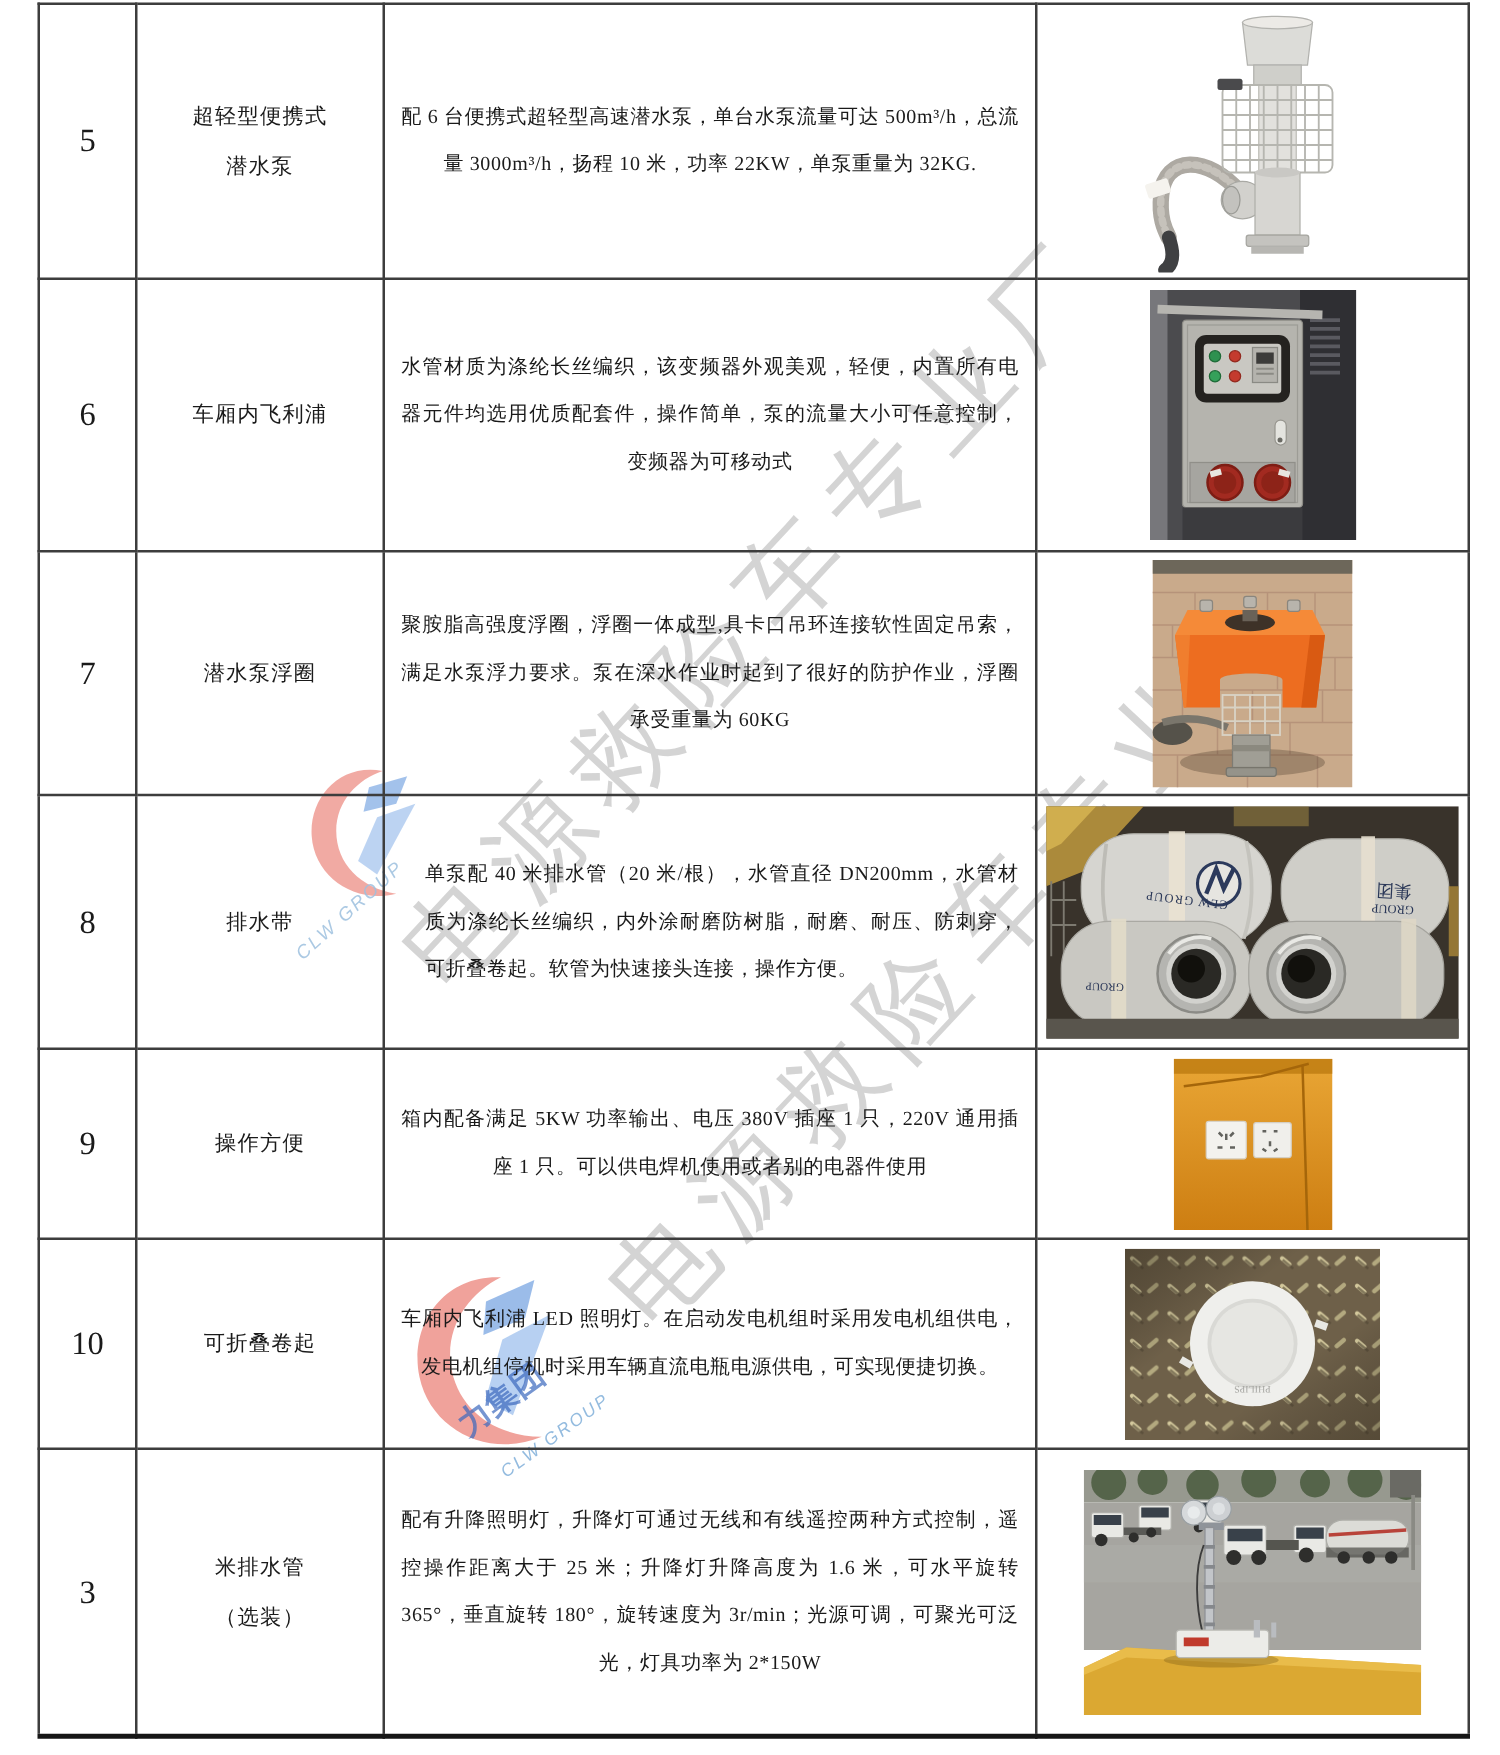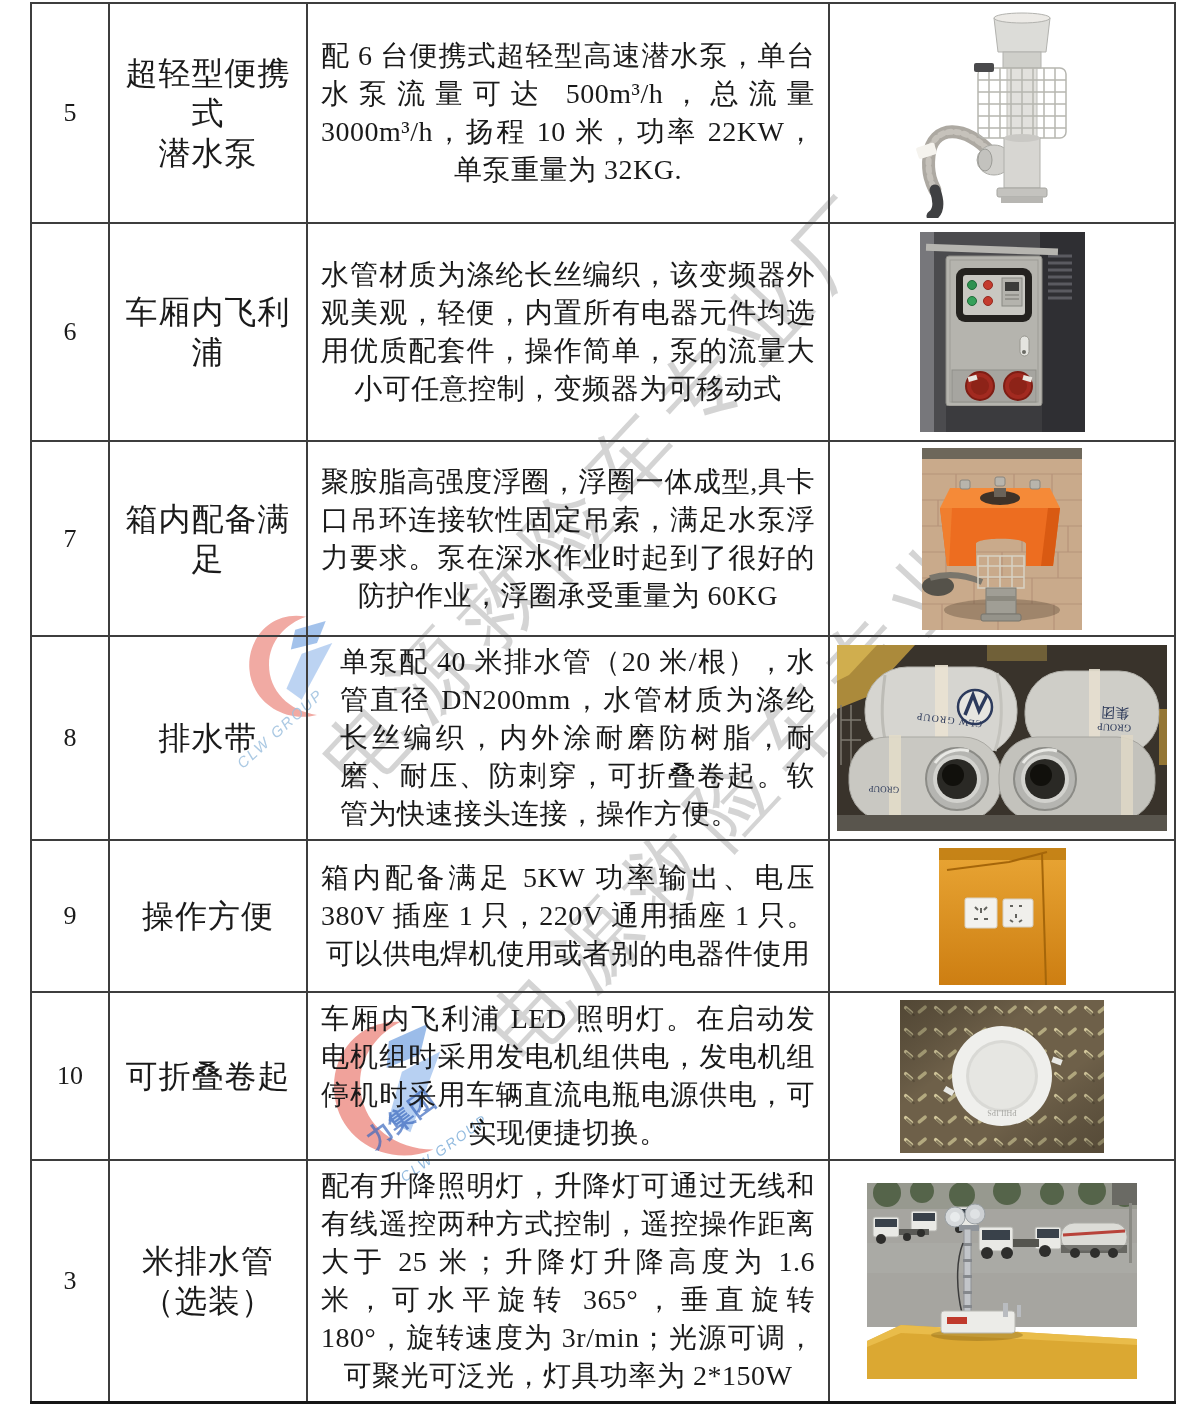--- a/index.html
+++ b/index.html
@@ -22,22 +22,22 @@
   .logo2{left:318px;top:1012px;transform:rotate(-8deg);opacity:.55;}
   
   .tbl-wrap{position:absolute;left:30px;top:2px;z-index:1;}
   table.spec{border-collapse:collapse;table-layout:fixed;width:1146px;background:transparent;
              border:2px solid #3d3d3d;border-bottom:4px solid #161616;}
   table.spec td{border:2px solid #3d3d3d;vertical-align:middle;padding:0;background:transparent;}
   col.c1{width:78px;}col.c2{width:198px;}col.c3{width:522px;}col.c4{width:346px;}
   tr.r1{height:220px;}tr.r2{height:218px;}tr.r3{height:195px;}tr.r4{height:203px;}
   tr.r5{height:152px;}tr.r6{height:168px;}tr.r7{height:230px;}
   .no{font-size:26px;text-align:center;}
-  .nm{font-size:32px;text-align:center;line-height:40px;white-space:pre-line;letter-spacing:1px;}
-  .ds{font-size:28px;line-height:38px;padding:6px 13px;text-align:justify;text-align-last:center;
+  .nm{font-size:17px;text-align:center;line-height:40px;white-space:pre-line;letter-spacing:1px;}
+  .ds{font-size:16px;line-height:38px;padding:6px 13px;text-align:justify;text-align-last:center;
       letter-spacing:.5px;}
   .last-left .ds{text-align-last:auto;padding-left:32px;}
   .ph{text-align:center;}
   .ph svg{display:inline-block;vertical-align:middle;}
 </style>
 </head>
 <body>
 
 <div class="page">
 
@@ -147,21 +147,21 @@
           <rect x="26" y="174" width="96" height="26" fill="#3b3b3e"></rect>
         </svg>
       </td>
     </tr>
 
     <tr class="r3">
       <td>
               <div class="no">7</div>
             </td>
       <td>
-              <div class="nm">箱内配备满足</div>
+              <div class="nm">潜水泵浮圈</div>
             </td>
       <td>
               <div class="ds">聚胺脂高强度浮圈，浮圈一体成型,具卡口吊环连接软性固定吊索，满足水泵浮力要求。泵在深水作业时起到了很好的防护作业，浮圈承受重量为 60KG</div>
             </td>
       <td class="ph">
         <svg width="160" height="182" viewBox="0 0 160 182">
           <rect width="160" height="182" fill="#c9aa8b"></rect>
           <rect width="160" height="11" fill="#6d675a"></rect>
           <path d="M0,26H160 M0,52H160 M0,78H160 M0,104H160 M0,130H160 M0,156H160 M34,26V52 M92,26V52 M130,26V52 M16,52V78 M64,52V78 M118,52V78 M44,78V104 M100,78V104 M146,78V104 M24,104V130 M80,104V130 M136,104V130 M52,130V156 M110,130V156 M20,156V182 M76,156V182 M132,156V182" stroke="#b6937a" stroke-width="1.2"></path>
           <ellipse cx="80" cy="162" rx="58" ry="11" fill="rgba(70,55,40,0.32)"></ellipse>

